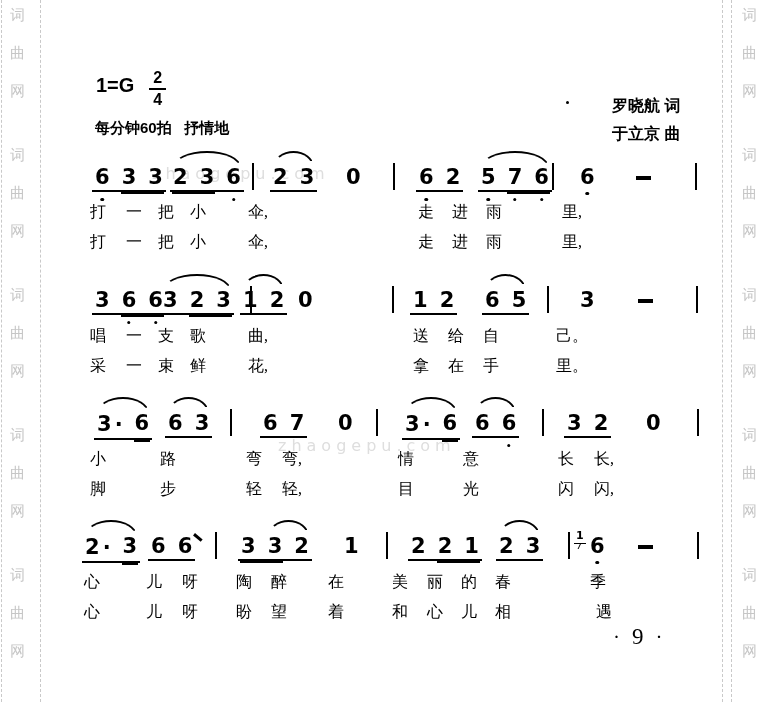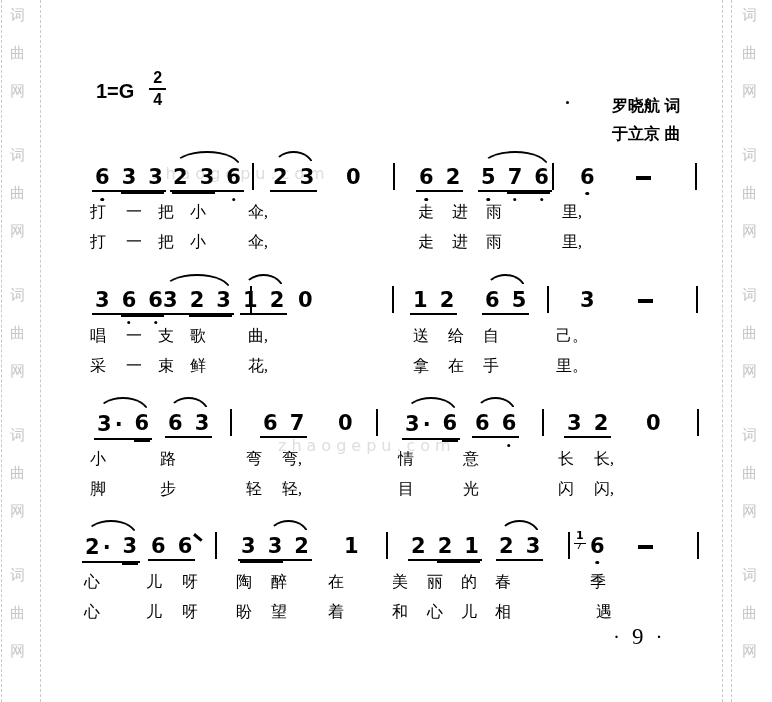--- a/index.html
+++ b/index.html
@@ -7,21 +7,21 @@
         font-family:"Liberation Sans",sans-serif;overflow:hidden;}
   
   .vdash{position:absolute;top:0;bottom:0;width:0;border-left:1px dashed #c9c9c9;}
   .wm-char{position:absolute;color:#c6c6c6;font-size:15px;font-family:"Liberation Serif",serif;}
   .sitewm{position:absolute;color:#dedede;font-size:16px;letter-spacing:5px;
           font-family:"DejaVu Sans",sans-serif;}
   
   .title{position:absolute;left:0;right:30px;top:24px;text-align:center;
          font-size:36px;font-weight:bold;letter-spacing:12px;}
   .keysig{position:absolute;left:96px;top:74px;font-size:20px;font-weight:bold;
-          display:flex;align-items:center;gap:5px;}
+          display:flex;align-items:flex-start;gap:5px;}
   .frac{display:inline-flex;flex-direction:column;align-items:center;
         font-size:16px;font-weight:bold;line-height:1.1;margin-left:10px;margin-top:-5px;}
   .frac .ftop{border-bottom:2.5px solid #000;padding:0 4px 1px;}
   .frac .fbot{padding-top:1px;}
   .tempo{position:absolute;left:95px;top:119px;font-size:15px;font-weight:bold;white-space:pre;}
   .credit{position:absolute;left:612px;font-size:16px;font-weight:bold;white-space:pre;}
   .speck{position:absolute;width:3px;height:3px;background:#000;border-radius:50%;}
   
   .barline{position:absolute;width:2px;height:27px;background:#000;}
   .grp{position:absolute;display:inline-flex;gap:12px;padding:0 3px 2px;
@@ -96,20 +96,21 @@
 
 
   <div class="keysig">
     <span>1=G</span>
     <span class="frac">
       <span class="ftop">2</span>
       <span class="fbot">4</span>
     </span>
   </div>
 
+  <div class="tempo">每分钟60拍   抒情地</div>
 
   <div class="credit" style="top:96px">罗晓航 词</div>
   <div class="credit" style="top:124px">于立京 曲</div>
 
   <div class="speck" style="left:566px;top:101px"></div>
 
   <div id="score">
       <div class="barline" style="left: 252px; top: 163px;"></div>
       <div class="barline" style="left: 393px; top: 163px;"></div>
       <div class="barline" style="left: 552px; top: 163px;"></div>

